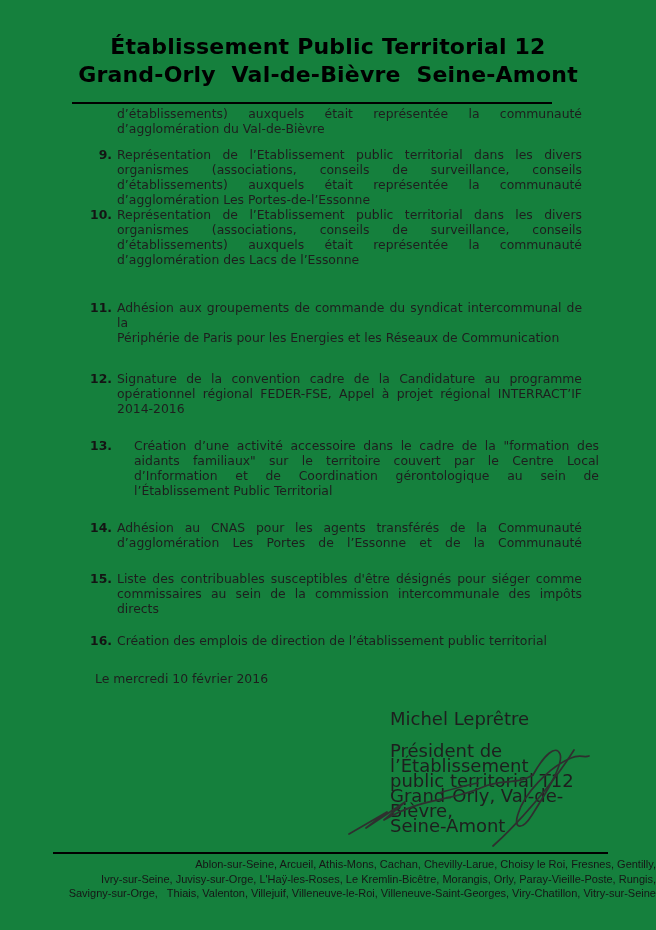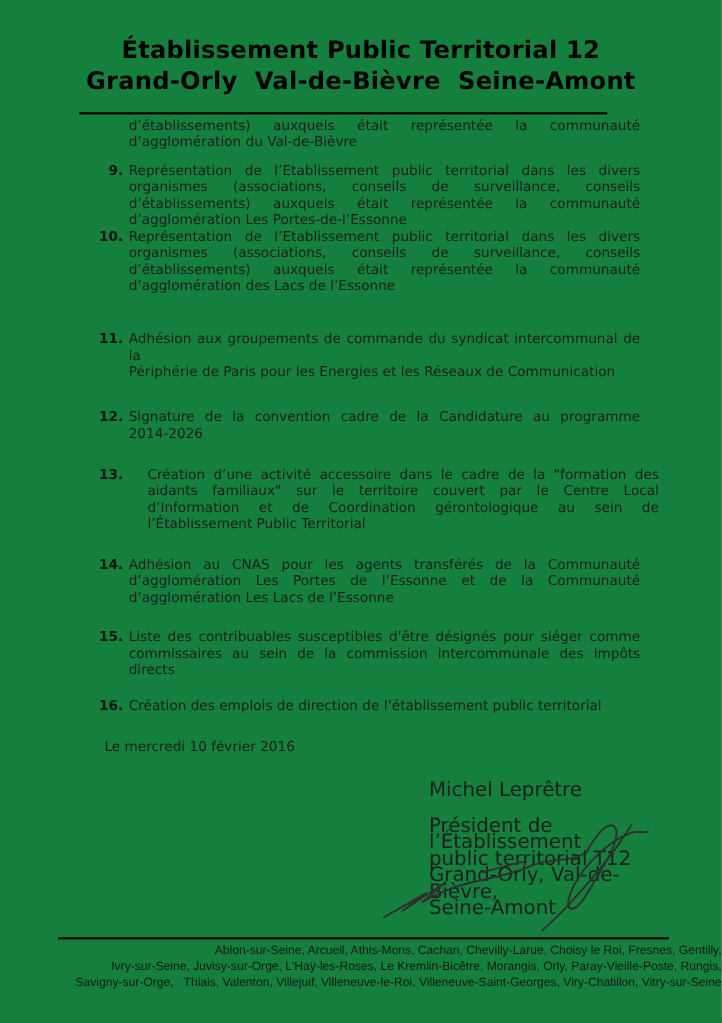--- a/index.html
+++ b/index.html
@@ -108,40 +108,40 @@
       <div class="txt">
           <div class="jl">Adhésion aux groupements de commande du syndicat intercommunal de la</div>
           <div class="jl last">Périphérie de Paris pour les Energies et les Réseaux de Communication</div>
         </div>
     </div>
 
     <div class="item it-12">
       <div class="num">12.</div>
       <div class="txt">
           <div class="jl">Signature de la convention cadre de la Candidature au programme</div>
-          <div class="jl last">2014-2026</div>
+          <div class="jl">opérationnel régional FEDER-FSE, Appel à projet régional INTERRACT’IF</div>
+          <div class="jl last">2014-2016</div>
         </div>
     </div>
 
     <div class="item it-13">
       <div class="num">13.</div>
       <div class="txt">
           <div class="jl">Création d’une activité accessoire dans le cadre de la "formation des</div>
           <div class="jl">aidants familiaux" sur le territoire couvert par le Centre Local</div>
           <div class="jl">d’Information et de Coordination gérontologique au sein de</div>
           <div class="jl last">l’Établissement Public Territorial</div>
         </div>
     </div>
 
     <div class="item it-14">
       <div class="num">14.</div>
       <div class="txt">
           <div class="jl">Adhésion au CNAS pour les agents transférés de la Communauté</div>
           <div class="jl">d’agglomération Les Portes de l’Essonne et de la Communauté</div>
-          <div class="jl last">d’agglomération Les Lacs de l’Essonne</div>
         </div>
     </div>
 
     <div class="item it-15">
       <div class="num">15.</div>
       <div class="txt">
           <div class="jl">Liste des contribuables susceptibles d'être désignés pour siéger comme</div>
           <div class="jl">commissaires au sein de la commission intercommunale des impôts</div>
           <div class="jl last">directs</div>
         </div>

